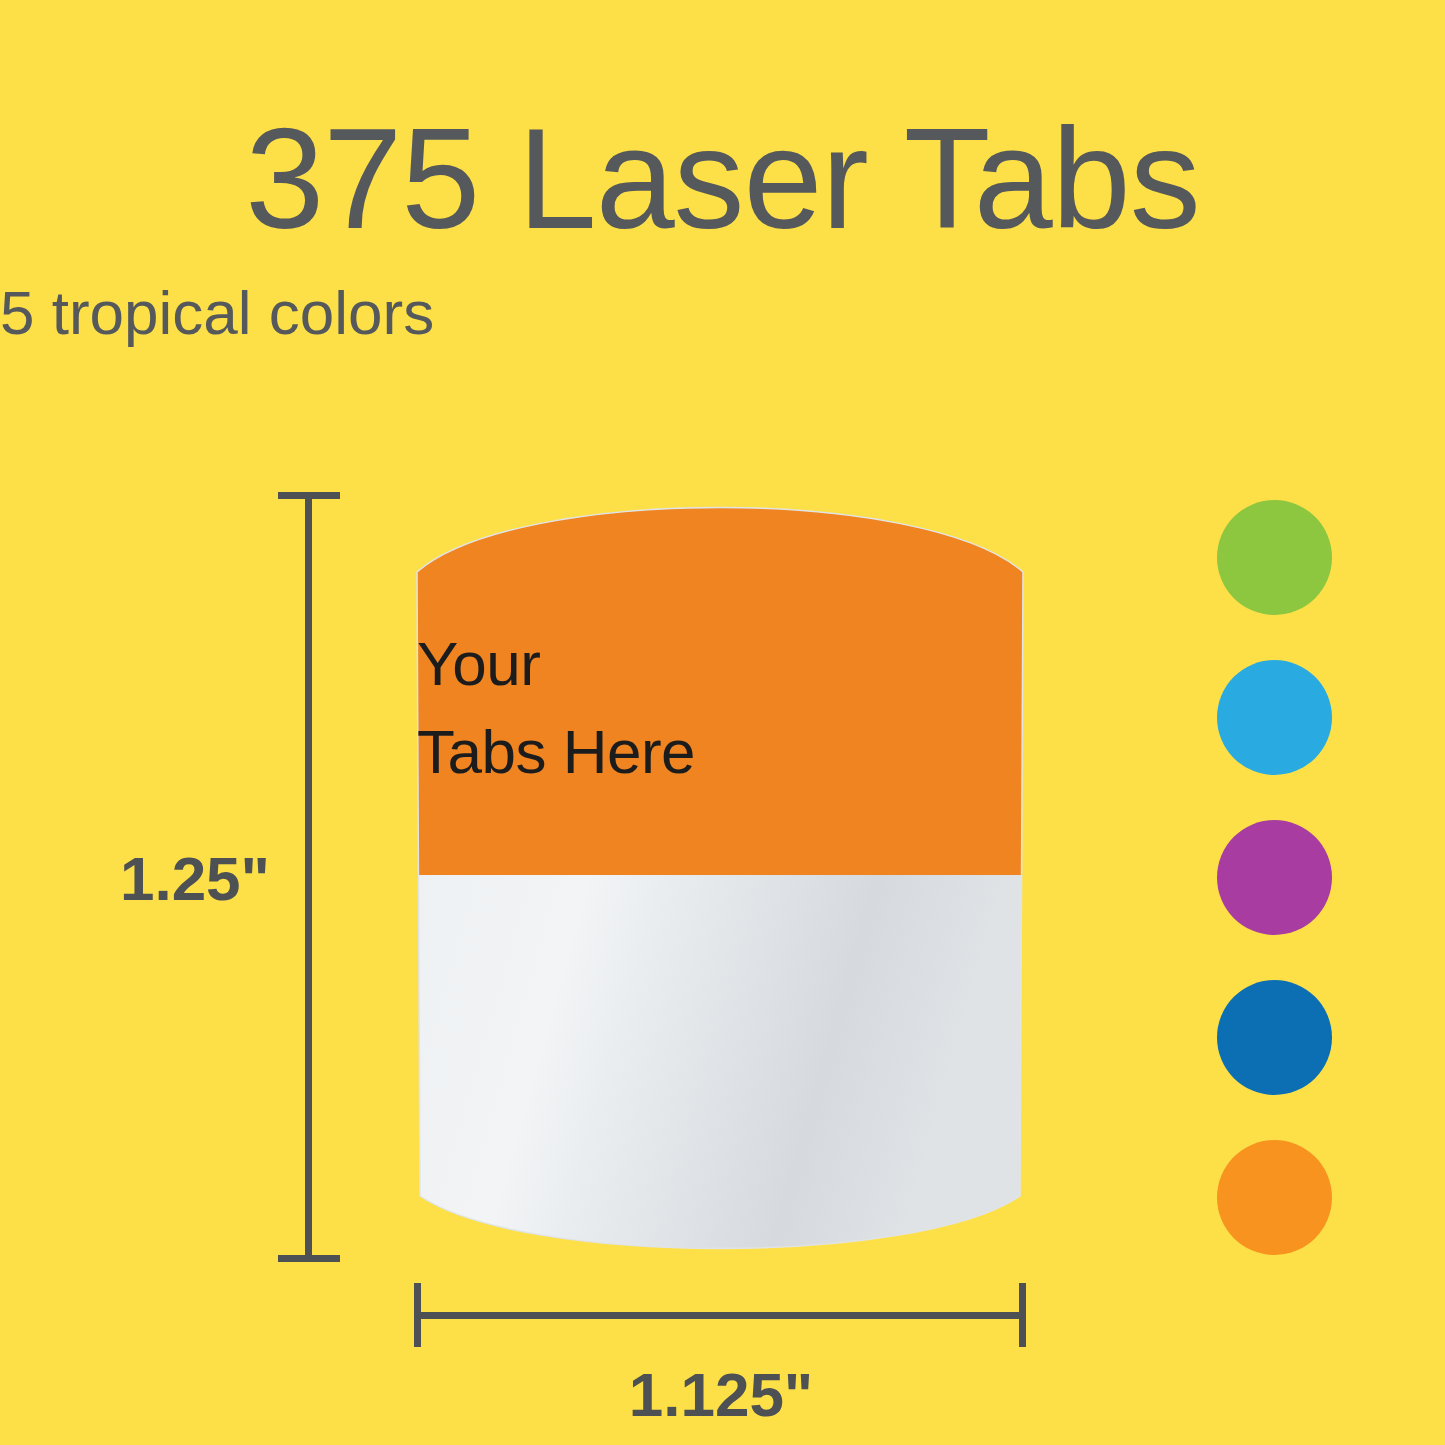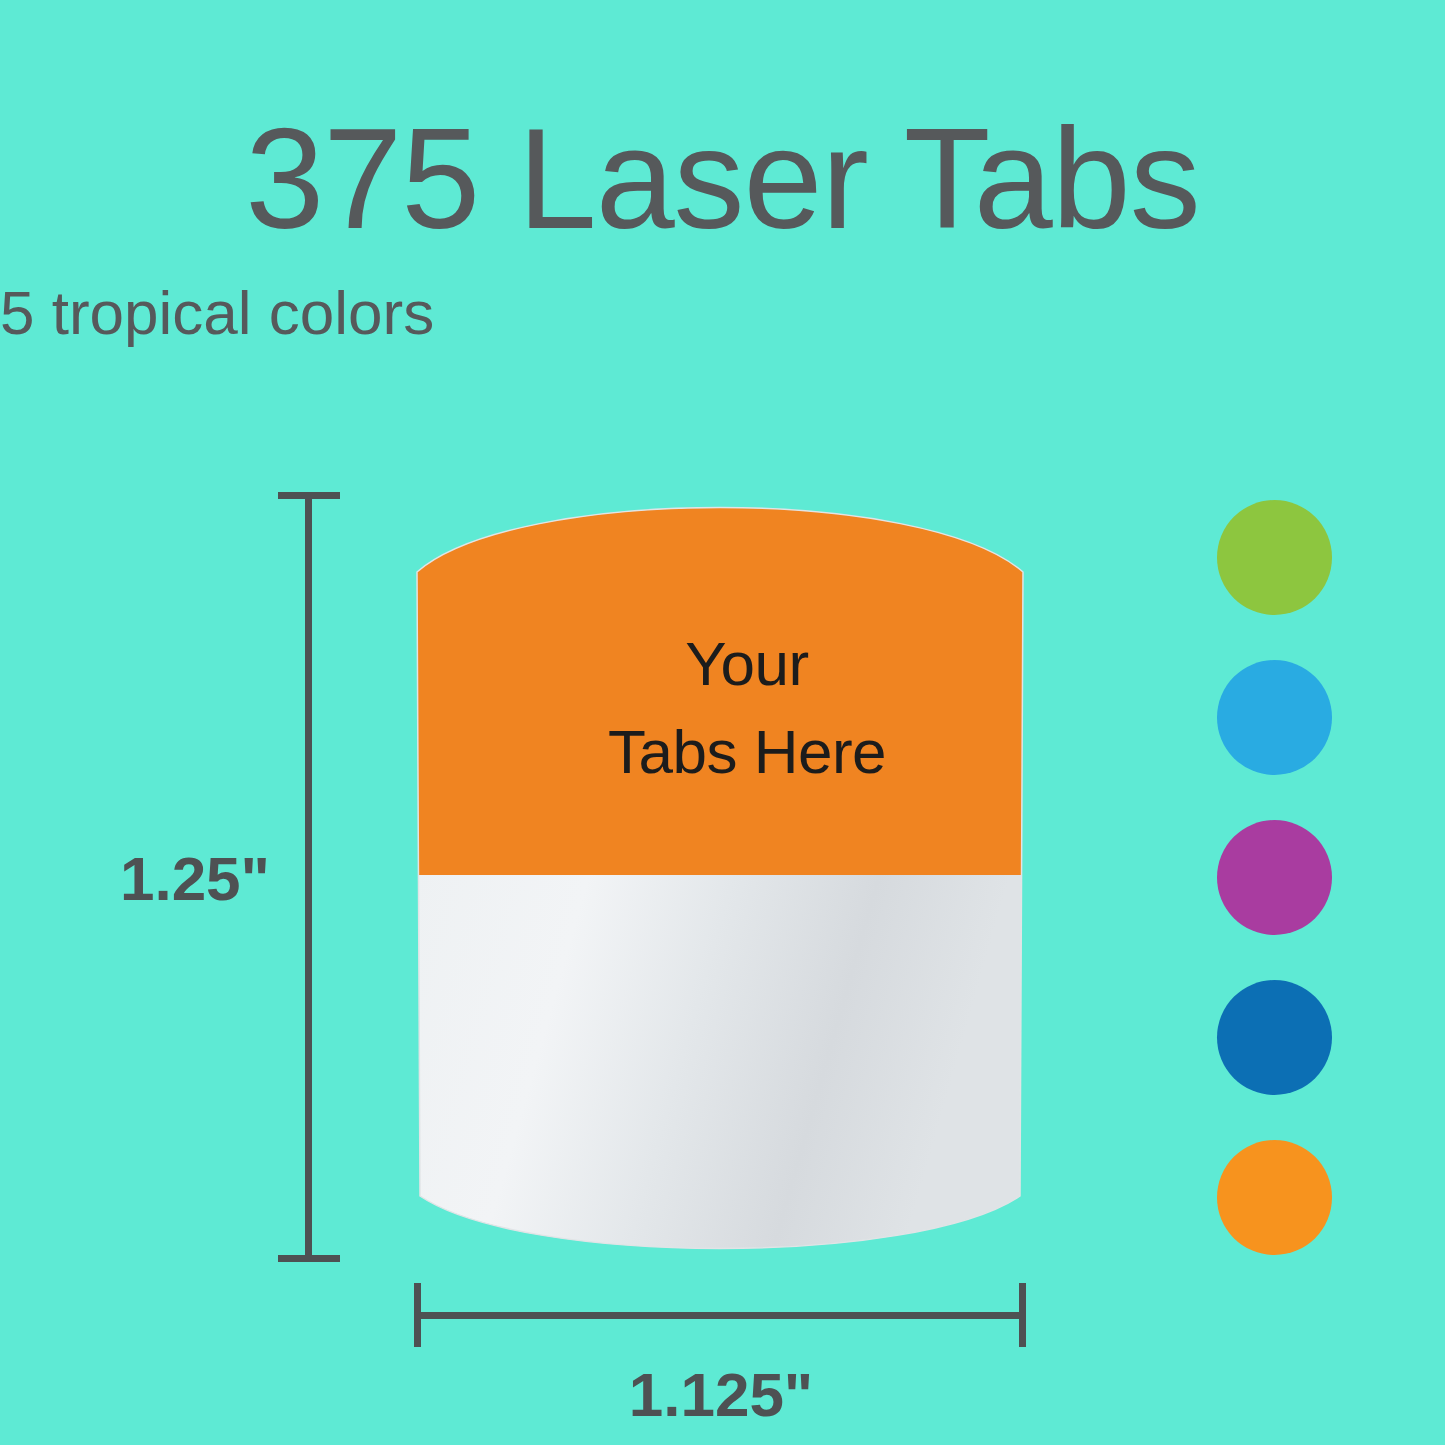--- a/index.html
+++ b/index.html
@@ -58,21 +58,20 @@
   #tab-art svg {
     display: block;
     width: 648px;
     height: 800px;
   }
   #tab-text {
     position: absolute;
     left: 417px;
     top: 620px;
     width: 660px;
-    text-align: center;
     font-size: 62px;
     line-height: 88px;
     font-weight: 400;
     color: #1c1c1c;
     letter-spacing: -0.5px;
     pointer-events: none;
   }
   #tab-text span {
     display: block;
   }
@@ -157,21 +156,21 @@
     position: absolute;
     left: 0;
     width: 115px;
     height: 115px;
     border-radius: 50%;
   }
 </style>
 </head>
 <body style="background: rgb(245, 246, 245);">
 
-<div id="stage" style="background: #5eead4;">
+<div id="stage" style="background: #fde047;">
 
   <div id="title" style="color: rgb(86, 89, 91);">375 Laser Tabs</div>
 
   <div id="subtitle" style="color: rgb(86, 89, 91);">5 tropical colors</div>
 
   <div id="tab-art">
     <svg viewBox="0 0 648 800" xmlns="http://www.w3.org/2000/svg">
       <defs>
         <linearGradient id="clearGrad" x1="0" y1="0" x2="1" y2="0.35">
           <stop offset="0%" stop-color="#e8ebed"></stop>

